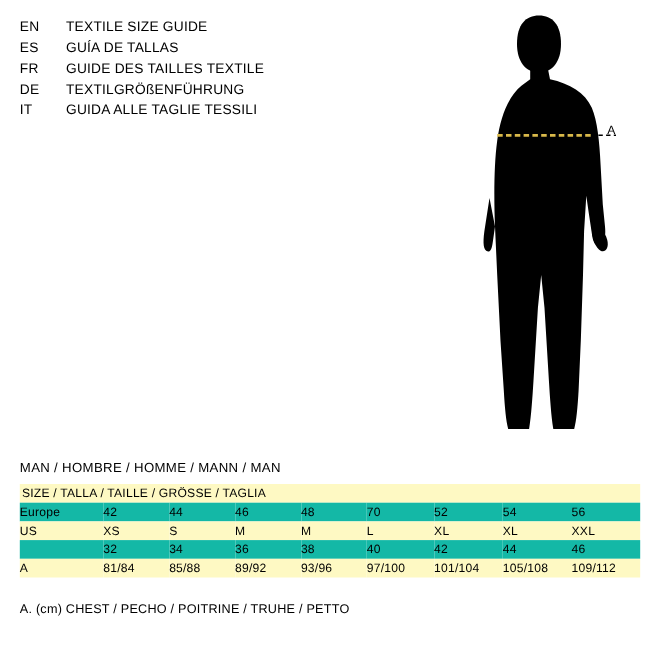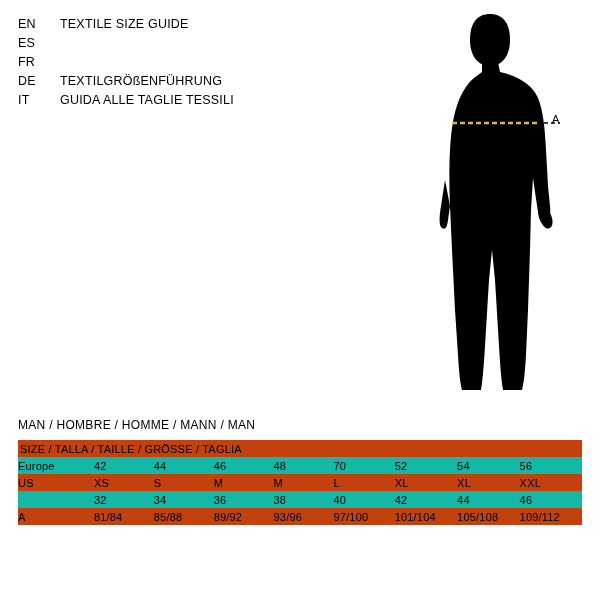--- a/index.html
+++ b/index.html
@@ -102,21 +102,21 @@
     padding: 0;
     height: 17px;
     text-align: left;
     font-weight: normal;
     vertical-align: middle;
   }
   table.sizes th.hdr {
     font-size: 11px;
     padding-left: 2px;
   }
-  .row-grey { background: #c2410c; }
+  .row-grey { background: #fef9c3; }
   .row-lite { background: #14b8a6; }
   .col-label { width: 86px; padding-left: 2px; }
   .col-v { width: 68px; }
 
   .footnote {
     position: absolute;
     left: 18px;
     top: 548px;
     font-size: 11.5px;
     letter-spacing: 0.2px;
@@ -127,23 +127,25 @@
 
 <div class="page">
 
   <div class="lang-block">
     <div class="lang-row">
       <div class="lang-code">EN</div>
       <div class="lang-text">TEXTILE SIZE GUIDE</div>
     </div>
     <div class="lang-row">
       <div class="lang-code">ES</div>
+      <div class="lang-text">GUÍA DE TALLAS</div>
     </div>
     <div class="lang-row">
       <div class="lang-code">FR</div>
+      <div class="lang-text">GUIDE DES TAILLES TEXTILE</div>
     </div>
     <div class="lang-row">
       <div class="lang-code">DE</div>
       <div class="lang-text">TEXTILGRÖßENFÜHRUNG</div>
     </div>
     <div class="lang-row">
       <div class="lang-code">IT</div>
       <div class="lang-text">GUIDA ALLE TAGLIE TESSILI</div>
     </div>
   </div>
@@ -234,14 +236,15 @@
         <td class="col-v">93/96</td>
         <td class="col-v">97/100</td>
         <td class="col-v">101/104</td>
         <td class="col-v">105/108</td>
         <td class="col-v">109/112</td>
       </tr>
     </tbody>
       </table>
   </div>
 
+  <div class="footnote">A. (cm) CHEST / PECHO / POITRINE / TRUHE / PETTO</div>
 
 </div>
 
 </body></html>

